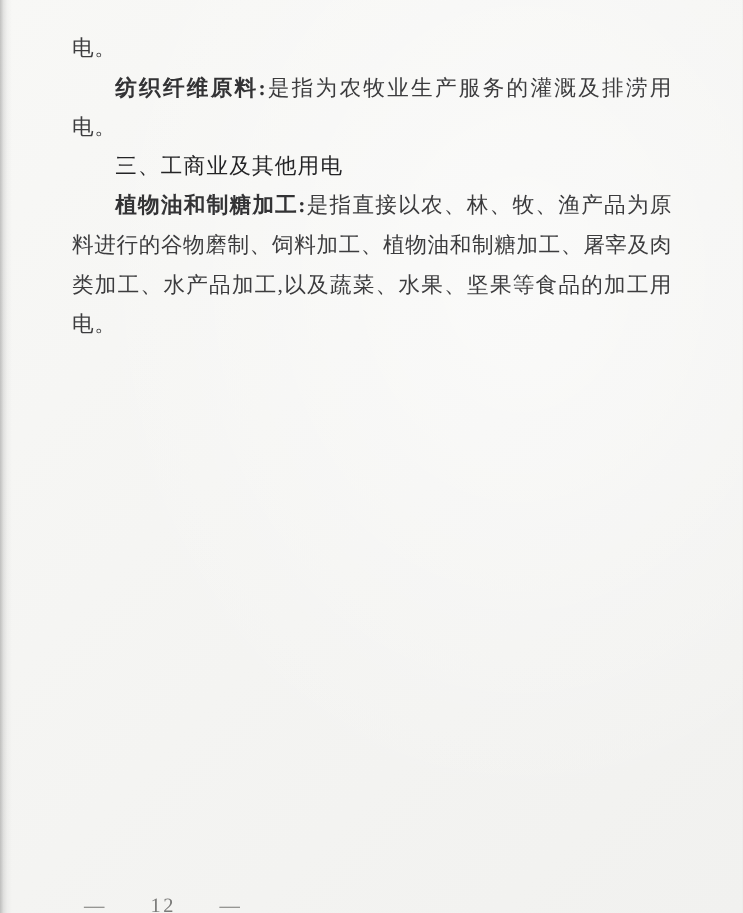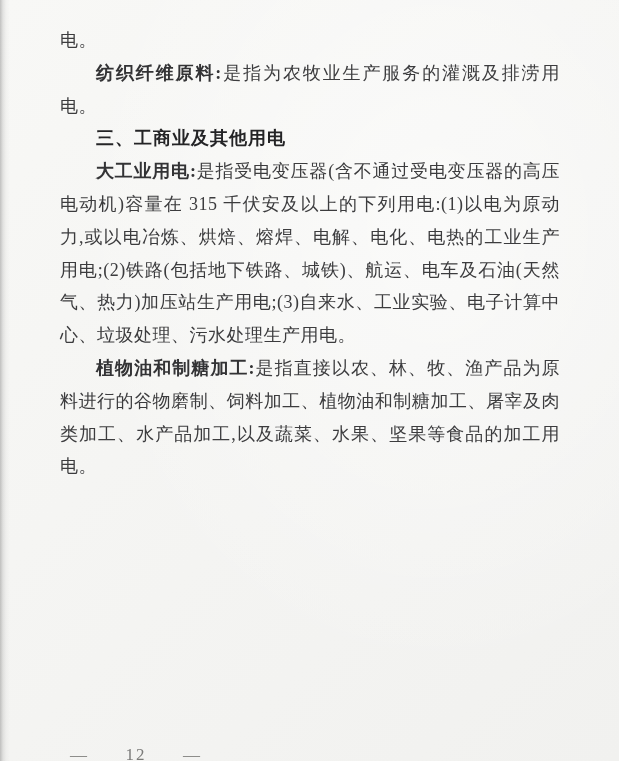--- a/index.html
+++ b/index.html
@@ -35,21 +35,21 @@
     letter-spacing: 0.5px;
     color: #3c3c3e;
     text-align: justify;
   }
   .content p { margin: 0; padding: 0; }
   p.continuation { text-indent: 0; }
   p.term { text-indent: 2em; }
   p.heading {
     text-indent: 2em;
     font-family: "Liberation Sans", "DejaVu Sans", sans-serif;
-    font-weight: bold;
+    font-weight: normal;
     color: #242426;
     letter-spacing: 1px;
   }
   .lead {
     font-weight: bold;
     color: #333335;
   }
   .footer {
     position: absolute;
     left: 70px;
@@ -64,17 +64,16 @@
 </style>
 </head>
 <body>
 
 <div class="page">
   <div class="scan-edge"></div>
   <div class="content">
       <p class="continuation">电。</p>
       <p class="term"><span class="lead">纺织纤维原料:</span>是指为农牧业生产服务的灌溉及排涝用电。</p>
       <p class="heading">三、工商业及其他用电</p>
-      <p class="term"><span class="lead">大工业用电:</span>是指受电变压器(含不通过受电变压器的高压电动机)容量在 315 千伏安及以上的下列用电:(1)以电为原动力,或以电冶炼、烘焙、熔焊、电解、电化、电热的工业生产用电;(2)铁路(包括地下铁路、城铁)、航运、电车及石油(天然气、热力)加压站生产用电;(3)自来水、工业实验、电子计算中心、垃圾处理、污水处理生产用电。</p>
       <p class="term"><span class="lead">植物油和制糖加工:</span>是指直接以农、林、牧、渔产品为原料进行的谷物磨制、饲料加工、植物油和制糖加工、屠宰及肉类加工、水产品加工,以及蔬菜、水果、坚果等食品的加工用电。</p>
     </div>
   <div class="footer">—  12  —</div>
 </div>
 
 </body></html>

